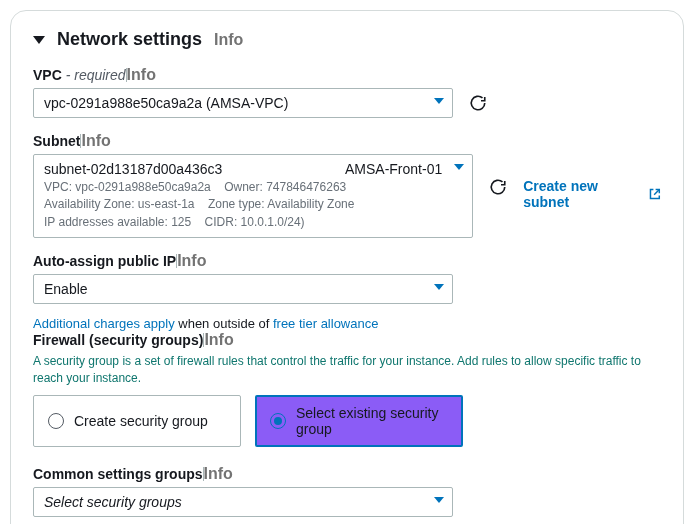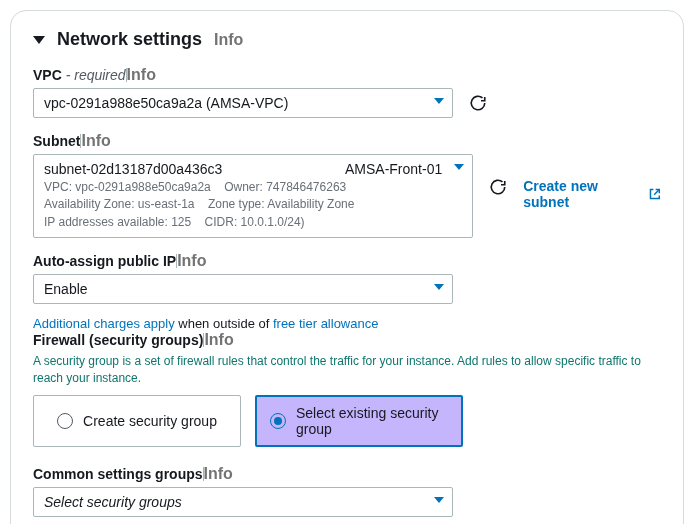--- a/index.html
+++ b/index.html
@@ -111,25 +111,24 @@
   .radio-tile {
     border: 1px solid #aab7b8;
     border-radius: 2px;
     padding: 9px 14px;
     width: 208px;
     display: flex;
     align-items: center;
     gap: 10px;
     cursor: pointer;
     font-size: 14px;
-    justify-content: center;
   }
   .radio-tile.selected {
     border: 2px solid #0073bb;
-    background: #c4b5fd;
+    background: #8b5cf6;
     padding: 8px 13px;
   }
   .radio-outer {
     width: 16px; height:16px; border-radius:50%;
     border: 1px solid #545b64;
     display:flex; align-items:center; justify-content:center;
     flex-shrink:0;
   }
   .radio-tile.selected .radio-outer { border: 1px solid #0073bb; }
   .radio-inner {

